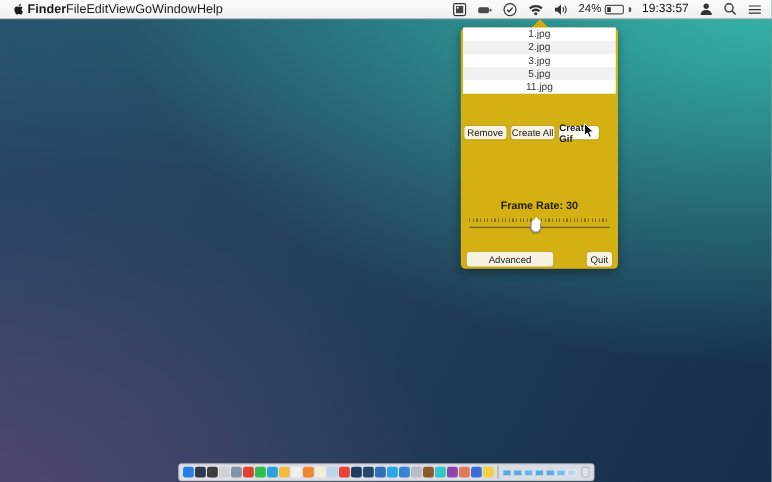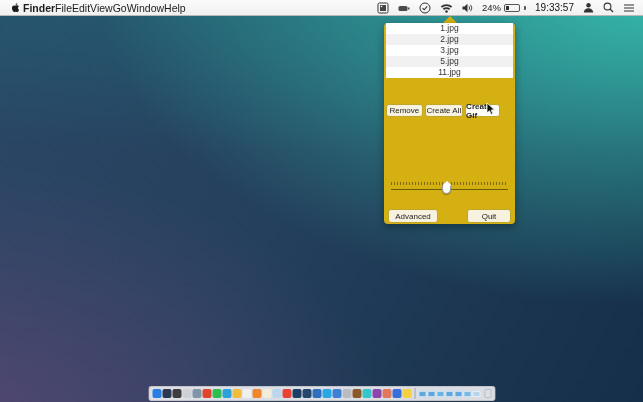--- a/index.html
+++ b/index.html
@@ -82,22 +82,22 @@
     background:#fdfdfd; border:0.5px solid #9a9a9a;
     border-radius:4px 4px 4.5px 4.5px;
     box-shadow:0 1px 1px rgba(0,0,0,0.3);
   }
   .slider-thumb:before {
     content:""; position:absolute; left:1.5px; top:-2.5px;
     width:6px; height:6px; background:#fdfdfd;
     transform:rotate(45deg); border-radius:1px;
   }
   .bottom-btns { position:absolute; left:4px; top:186px; width:123px; display:flex; justify-content:space-between; }
-  .p-btn.advanced { width:50px; height:14px; }
-  .p-btn.quit { width:44px; height:14px; }
+  .p-btn.advanced { width:74px; height:14px; }
+  .p-btn.quit { width:23px; height:14px; }
   
   .cursor { position:absolute; left:486px; top:102px; width:10px; height:14px; z-index:50; }
   
   .dock {
     position:absolute; bottom:1px; left:50%; transform:translateX(-50%);
     height:15px; padding:0 3px;
     background:rgba(244,245,247,0.88);
     border:0.5px solid rgba(180,180,185,0.6);
     border-radius:3px;
     display:flex; align-items:center; gap:1px;
@@ -199,20 +199,21 @@
       <div class="file-row">2.jpg</div>
       <div class="file-row">3.jpg</div>
       <div class="file-row">5.jpg</div>
       <div class="file-row">11.jpg</div>
     </div>
   <div class="btn-row">
     <div class="p-btn remove">Remove</div>
     <div class="p-btn remove-all">Create All</div>
     <div class="p-btn create-gif">Create Gif</div>
   </div>
+  <div class="frame-rate-label">Frame Rate: 30</div>
   <div class="slider-ticks"></div>
   <div class="slider-track"></div>
   <div class="slider-thumb" id="slider-thumb" style="left: 57.76px;"></div>
   <div class="bottom-btns">
     <div class="p-btn advanced">Advanced</div>
     <div class="p-btn quit">Quit</div>
   </div>
 </div>
 
 <div class="cursor">

